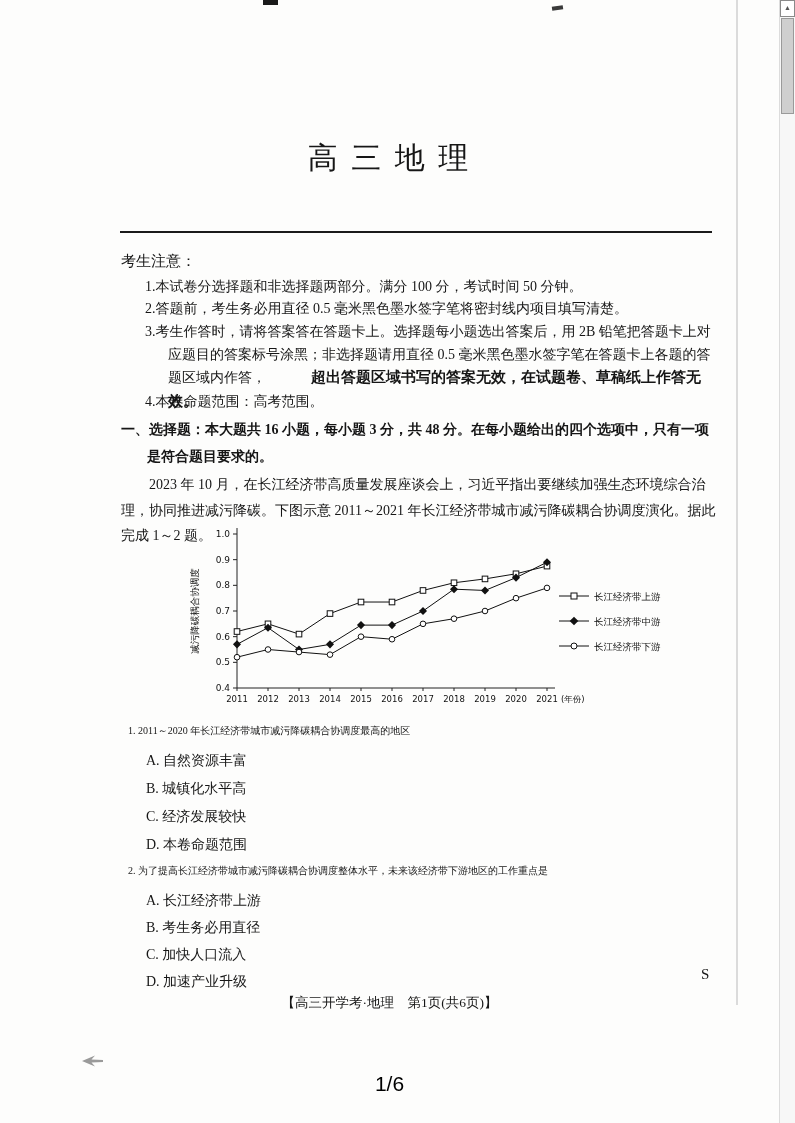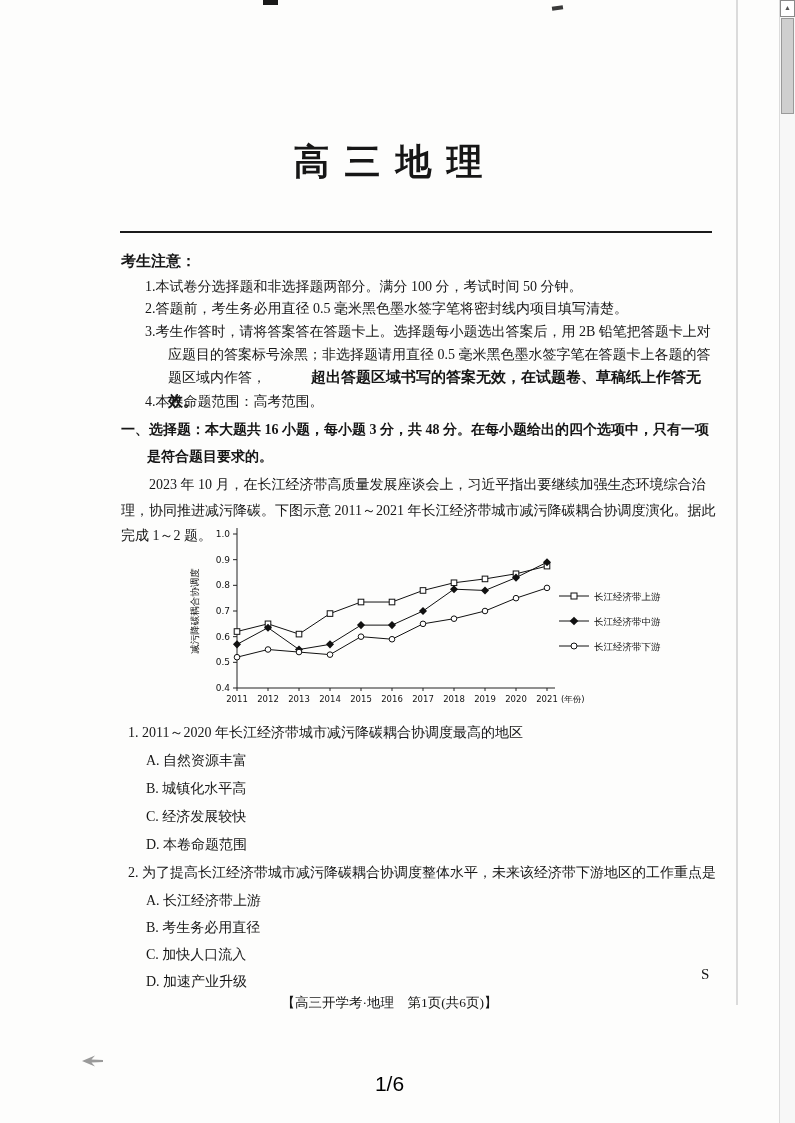--- a/index.html
+++ b/index.html
@@ -1,30 +1,30 @@
 <!DOCTYPE html>
 <html><head>
 <meta charset="utf-8">
 <style>
   *{box-sizing:border-box}
   html,body{margin:0;padding:0}
   body{width:795px;height:1123px;position:relative;background:#ffffff;overflow:hidden;
        font-family:"Liberation Serif","DejaVu Serif",serif;color:#161616;}
   .page{position:absolute;left:0;top:0;width:779px;height:1123px;background:#fdfdfc;}
   .abs{position:absolute;margin:0;}
-  .title{left:0;top:138px;width:779px;text-align:center;font-size:36px;font-weight:bold;letter-spacing:3px;}
+  .title{left:0;top:138px;width:779px;text-align:center;font-size:30px;font-weight:normal;letter-spacing:3px;}
   .rule{left:120px;top:231px;width:592px;border-top:2px solid #1b1b1b;height:0;}
-  .notice-head{left:121px;top:252px;font-size:15px;font-weight:bold;}
+  .notice-head{left:121px;top:252px;font-size:15px;font-weight:normal;}
   .n-item{left:120px;width:596px;font-size:14px;line-height:22.5px;padding-left:48px;text-indent:-23px;}
   .bold-warn{font-weight:bold;font-size:15px;margin-left:45px;}
   .section-head{left:121px;top:416px;width:596px;font-size:14px;font-weight:bold;line-height:27px;padding-left:26px;text-indent:-26px;}
   .intro{left:121px;top:472px;width:596px;font-size:14px;line-height:25.5px;text-indent:2em;}
   .chart{left:185px;top:520px;width:490px;height:202px;}
   svg{font-family:"DejaVu Sans","Liberation Sans",sans-serif;}
-  .stem{left:128px;width:610px;font-size:14px;}
+  .stem{left:128px;width:610px;font-size:10px;}
   .opt{left:146px;width:420px;font-size:14px;}
   .footer{left:0;top:994px;width:779px;text-align:center;font-size:13.5px;}
   .side-mark{left:701px;top:966px;font-size:15px;}
   .page-indicator{left:0;top:1072px;width:779px;text-align:center;font-size:21px;
        font-family:"Liberation Sans","DejaVu Sans",sans-serif;color:#000;}
   .scrollbar{position:absolute;right:0;top:0;width:16px;height:1123px;background:#f7f7f7;border-left:1px solid #dcdcdc;}
   .sb-btn{position:absolute;top:0;left:0;width:15px;height:17px;background:#ffffff;border:1px solid #8a8a8a;
        font-size:7px;color:#555;text-align:center;line-height:15px;cursor:pointer;}
   .sb-thumb{position:absolute;top:18px;left:1px;width:13px;height:96px;background:#cfcfcf;border:1px solid #9a9a9a;}
   .artifact-a{left:263px;top:0;width:15px;height:5px;background:#1a1a1a;}

